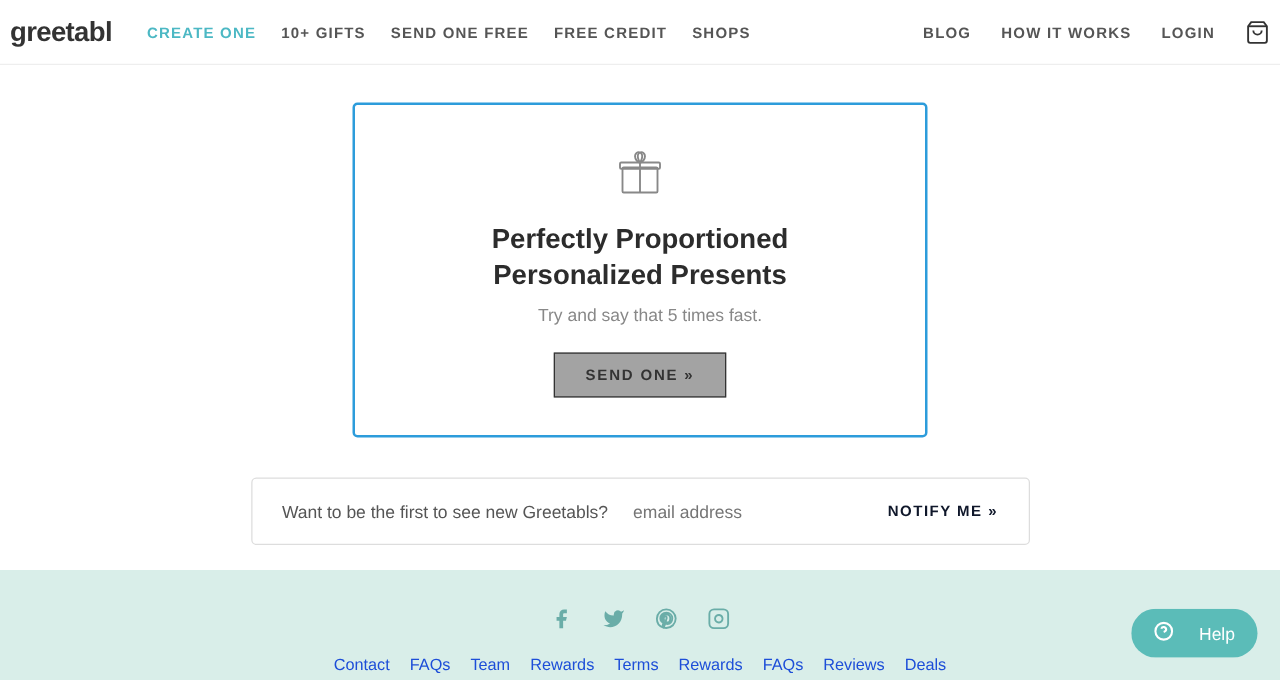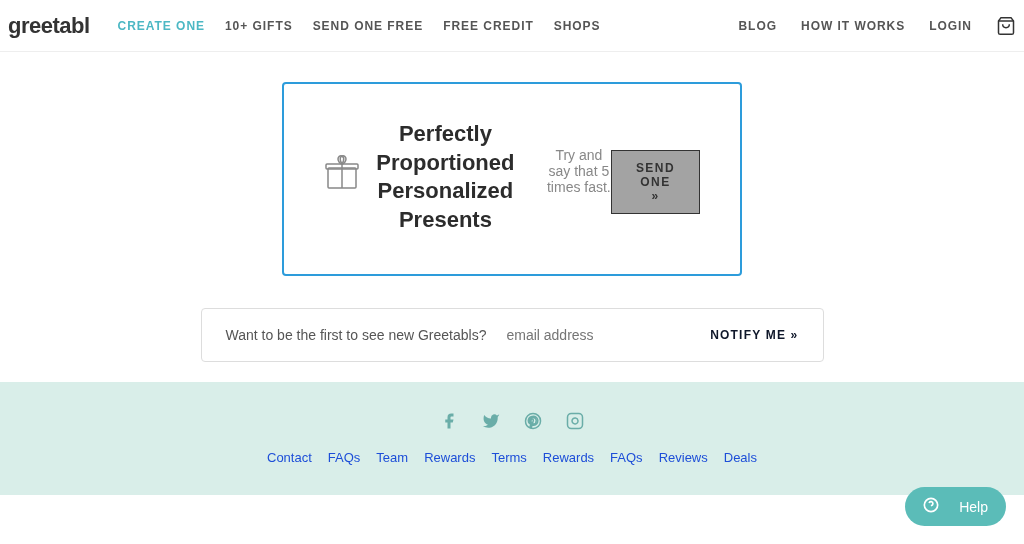--- a/index.html
+++ b/index.html
@@ -70,21 +70,21 @@
       align-items: center;
     }
 
     
     .hero-card {
       border: 2.5px solid #2d9cdb;
       border-radius: 4px;
       width: 460px;
       padding: 36px 40px 30px;
       display: flex;
-      flex-direction: row;
+      flex-direction: column;
       align-items: center;
       text-align: center;
       margin-bottom: 32px;
       position: relative;
     }
     .gift-icon {
       margin-bottom: 16px;
       color: #888;
     }
     .hero-title {

